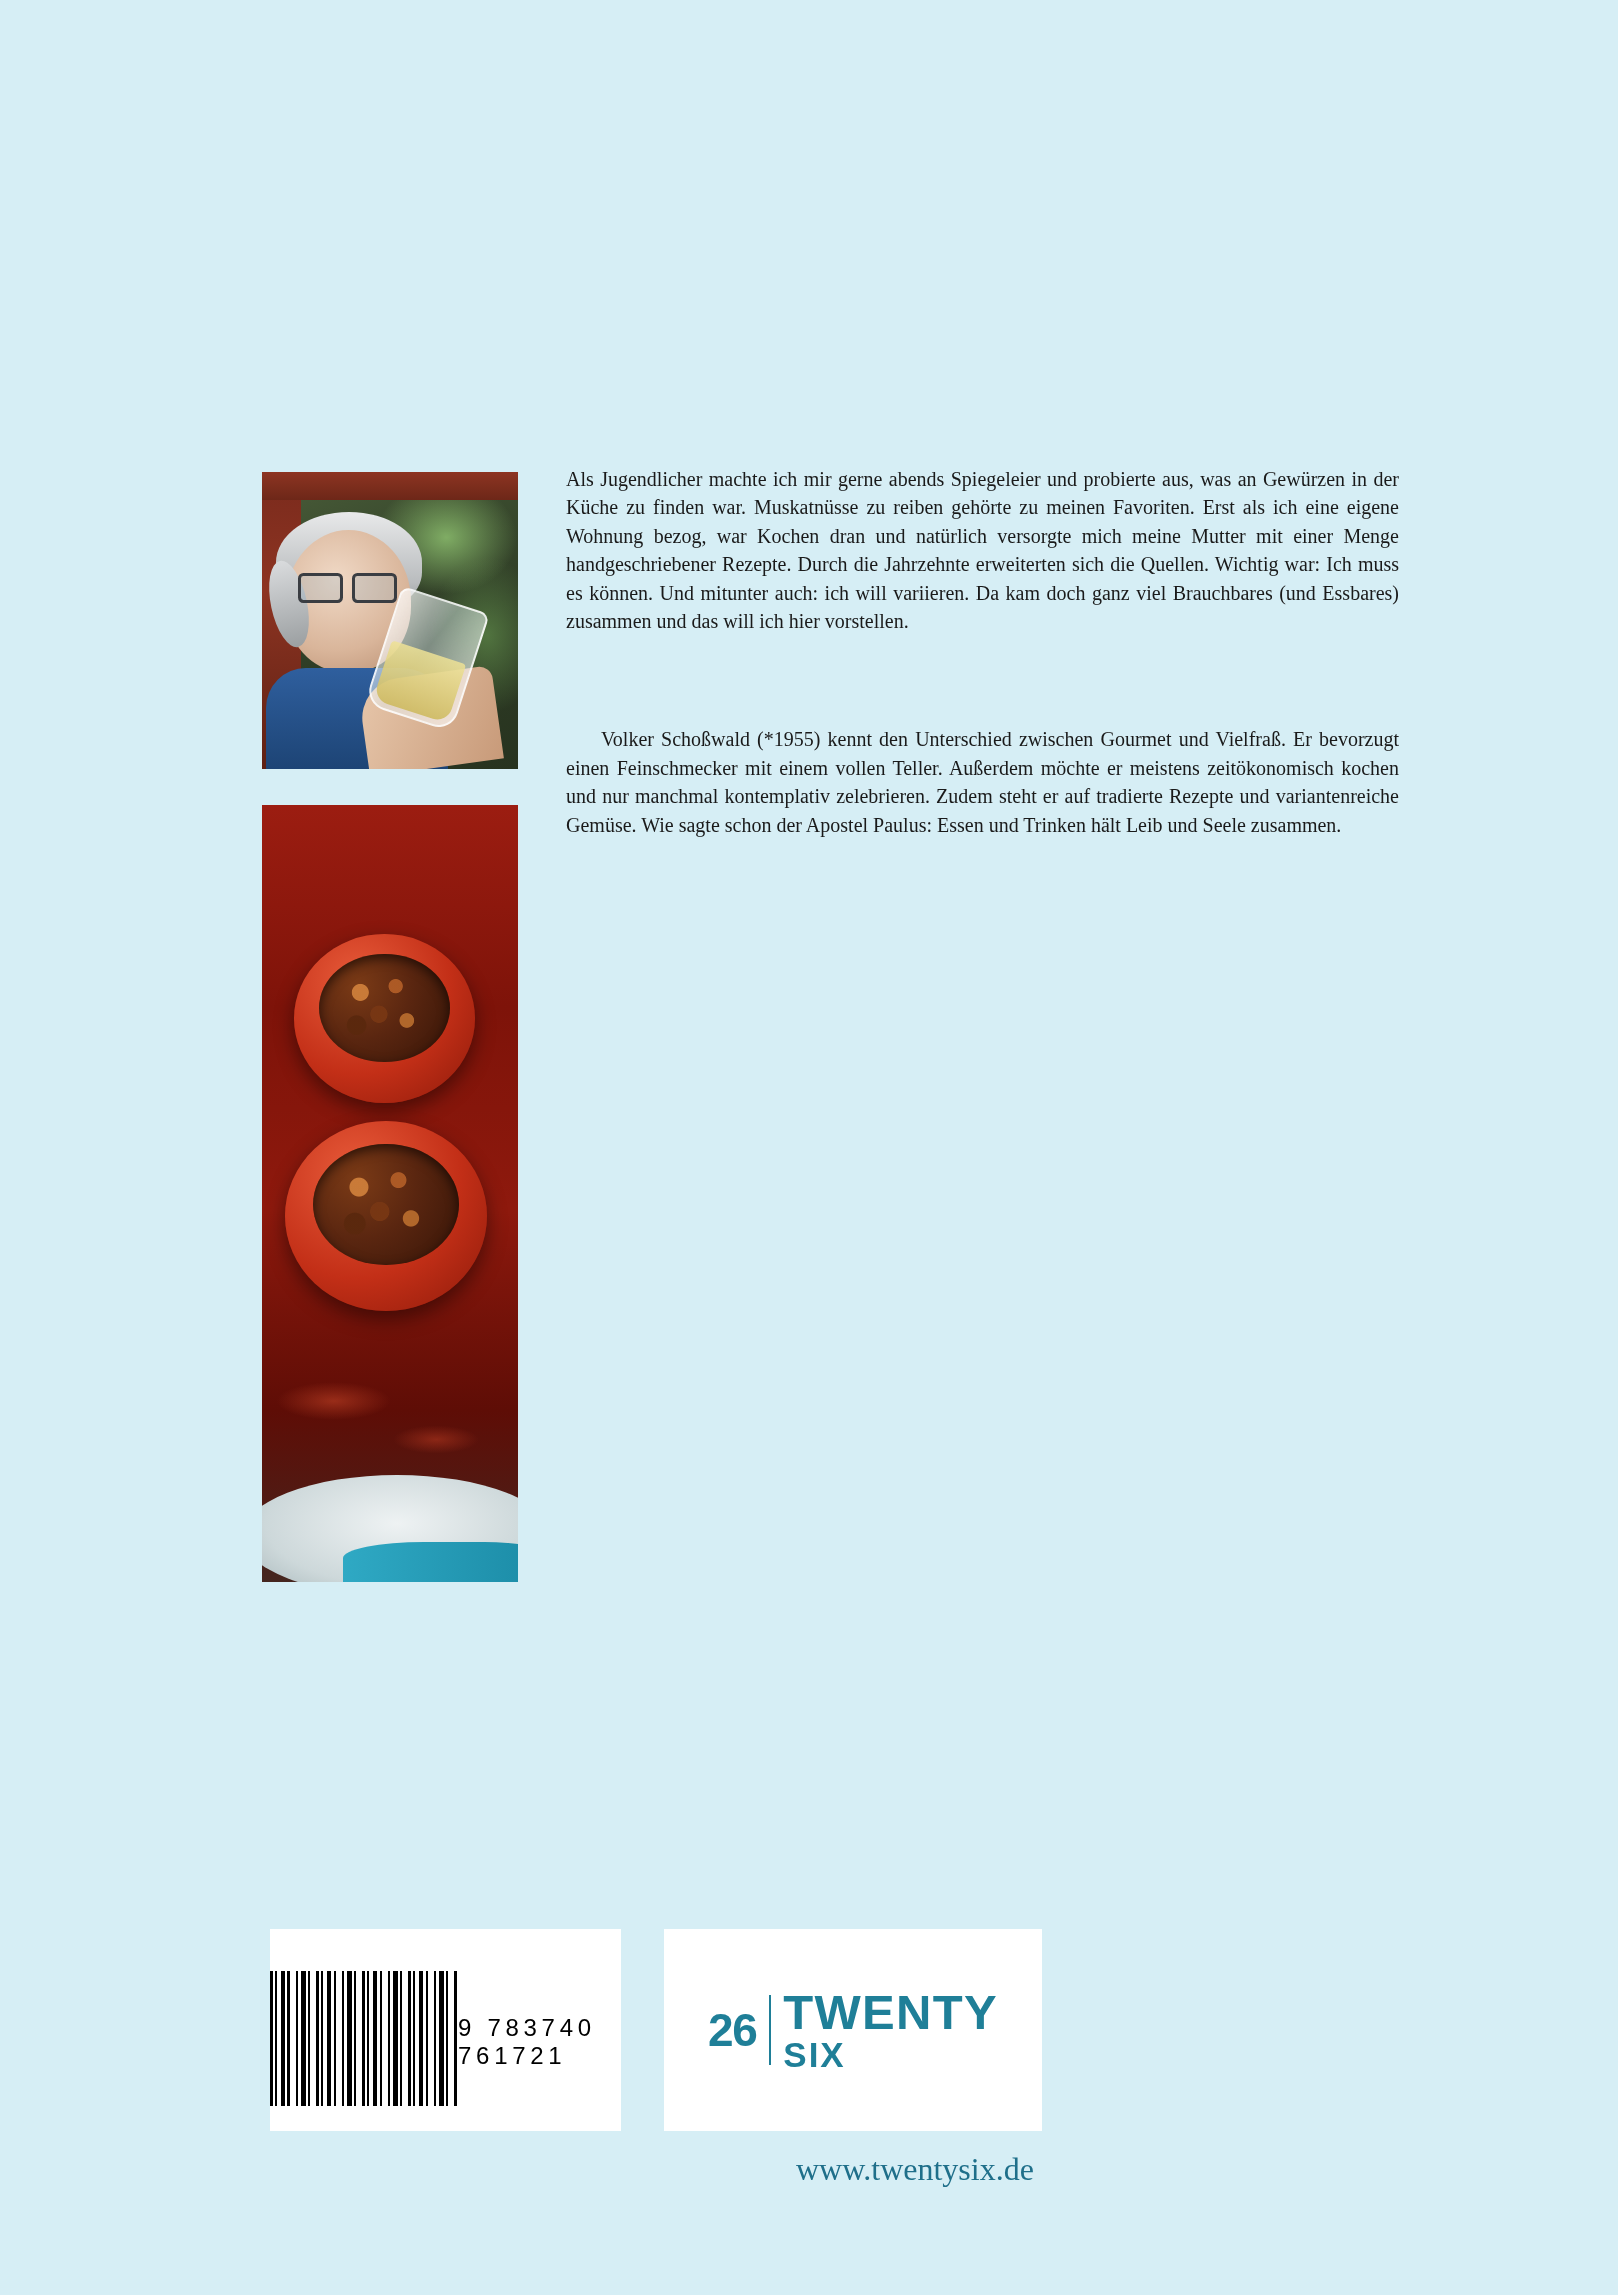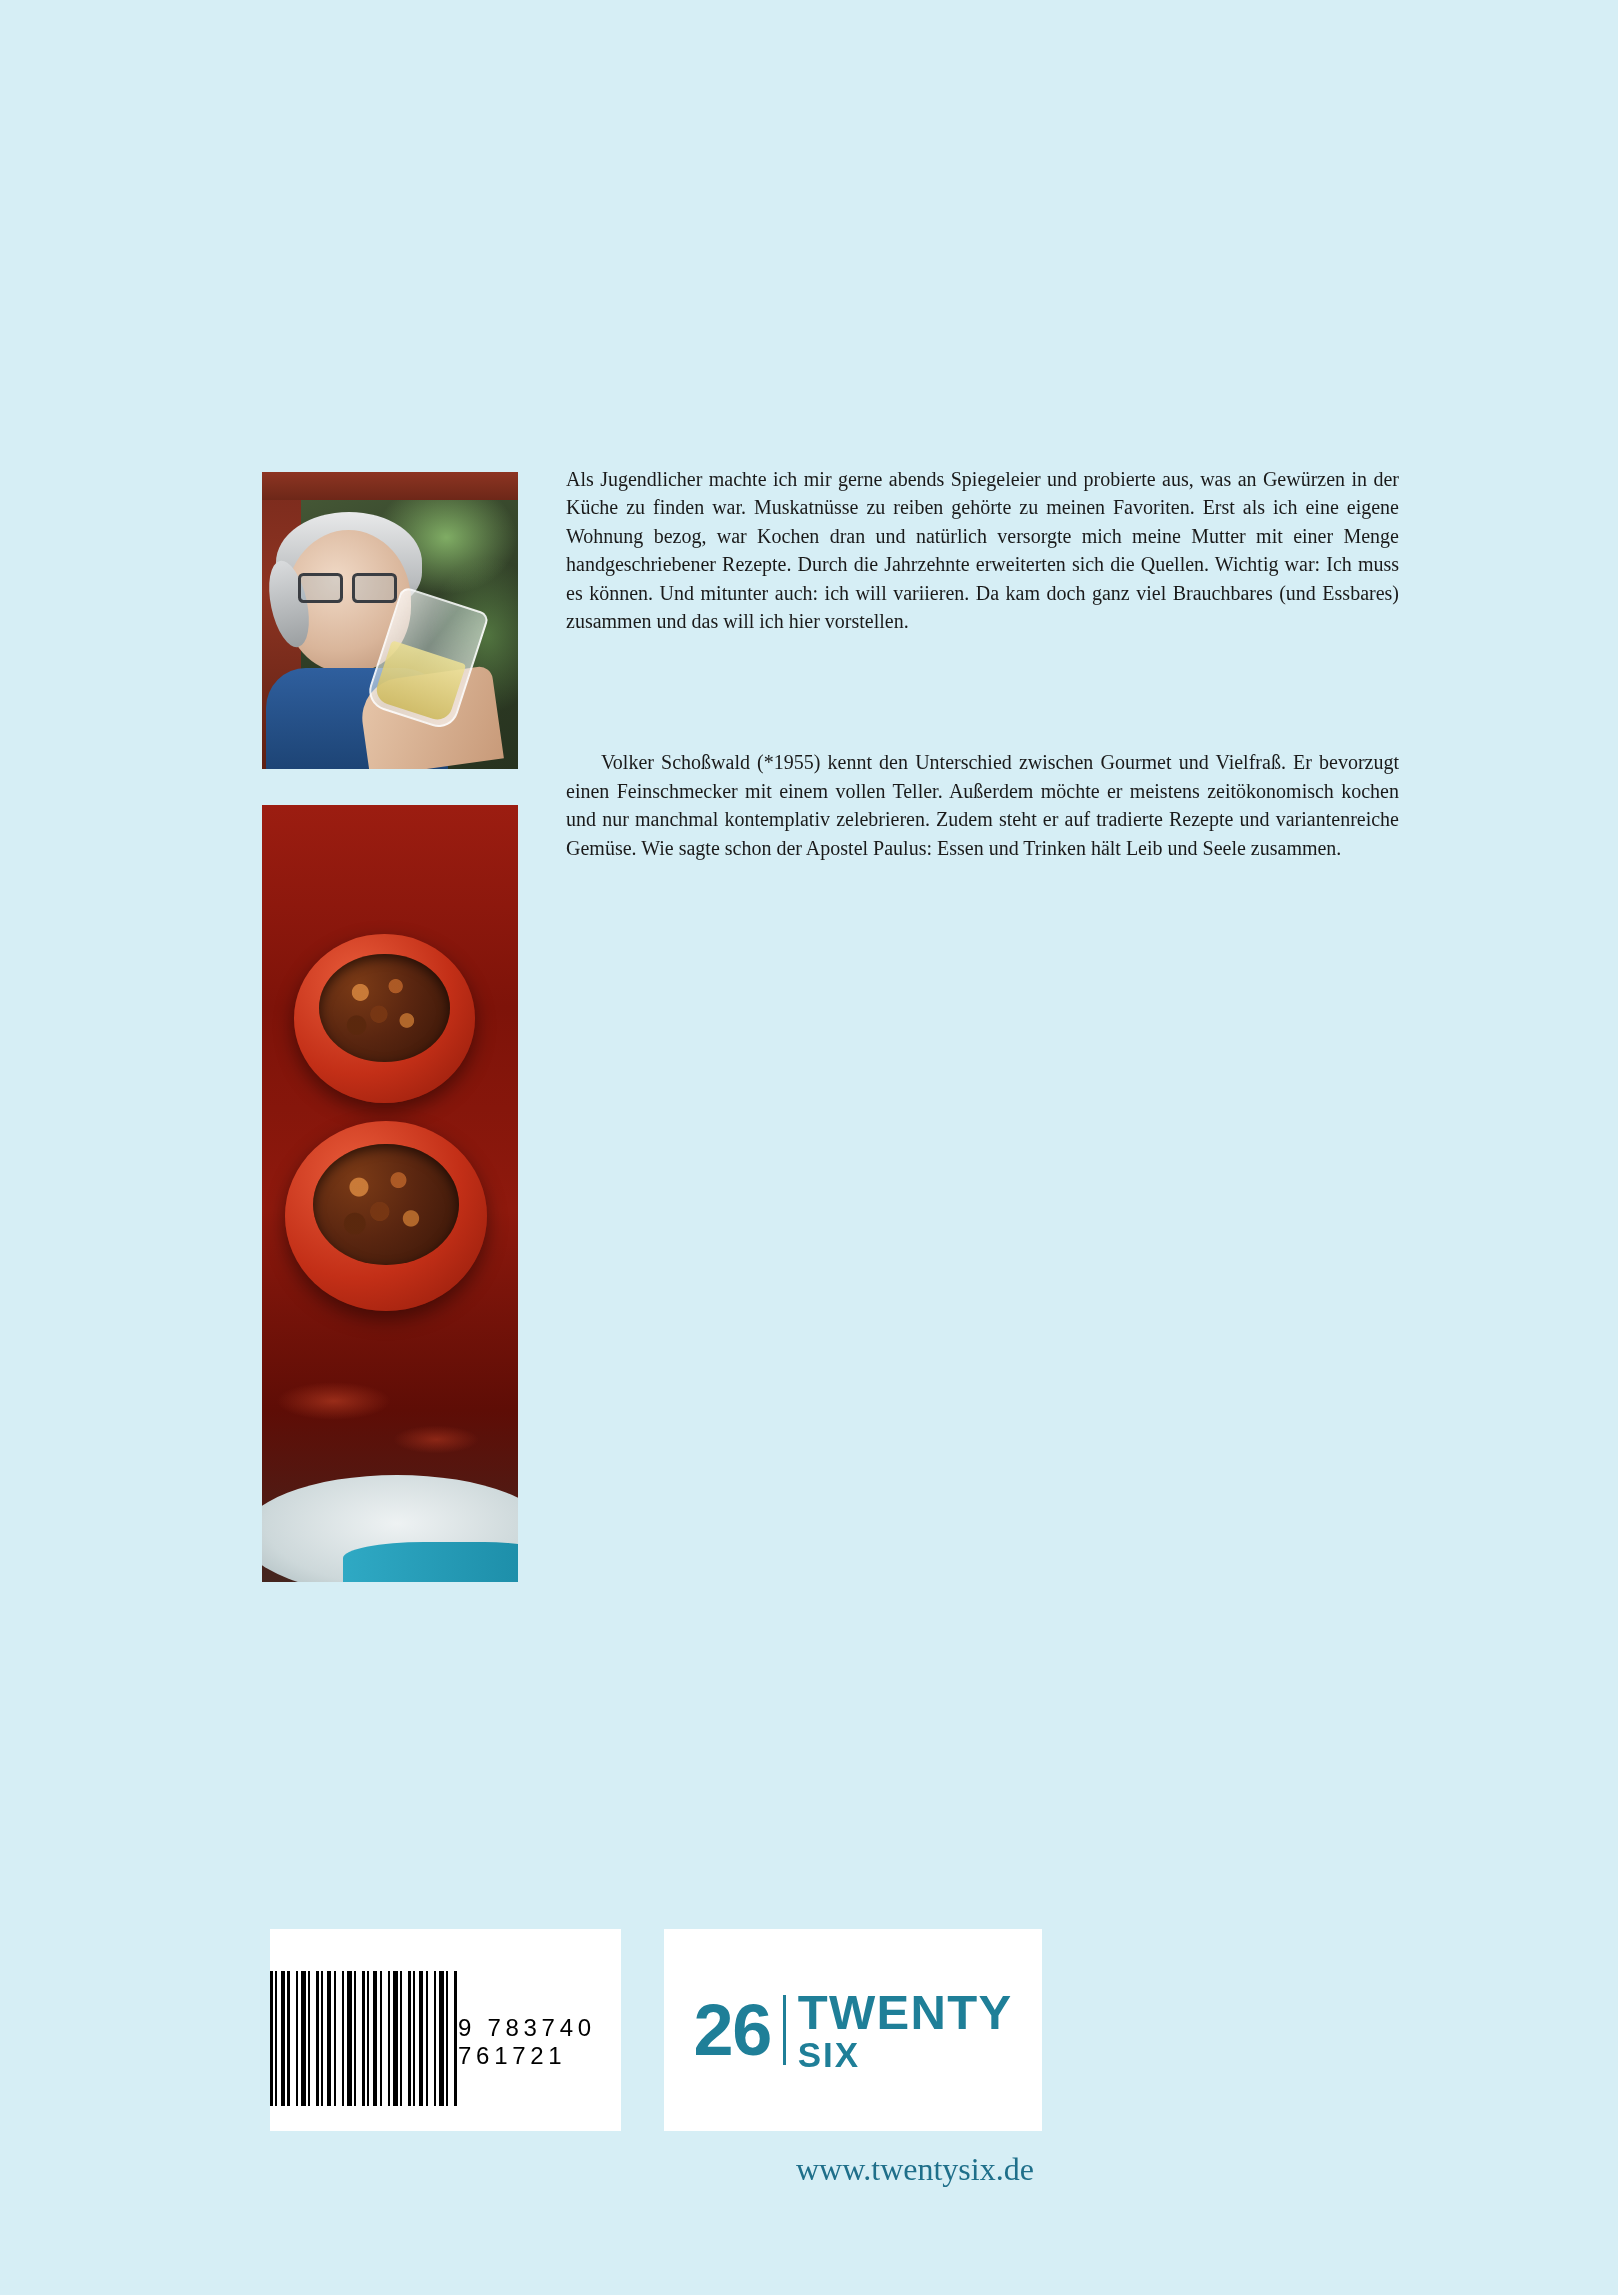--- a/index.html
+++ b/index.html
@@ -207,21 +207,21 @@
   .blurb {
     font-size: 20px;
     line-height: 1.42;
     color: #1a1a1a;
     text-align: justify;
     text-justify: inter-word;
     margin: 0;
   }
 
   .blurb + .blurb {
-    margin-top: 113px;
+    margin-top: 90px;
     text-indent: 35px;
   }
 
   
   .barcode-box {
     position: absolute;
     left: 270px;
     top: 1929px;
     width: 351px;
     height: 202px;
@@ -262,21 +262,21 @@
     align-items: center;
     justify-content: center;
   }
   .logo {
     display: flex;
     align-items: center;
     color: #1f7f98;
     font-family: "Liberation Sans", sans-serif;
   }
   .logo-26 {
-    font-size: 72px;
+    font-size: 46px;
     font-weight: 700;
     letter-spacing: -1.3px;
     line-height: 1;
     padding-right: 12px;
   }
   .logo-divider {
     width: 2.7px;
     height: 70px;
     background: #1f7f98;
     margin-right: 12px;

